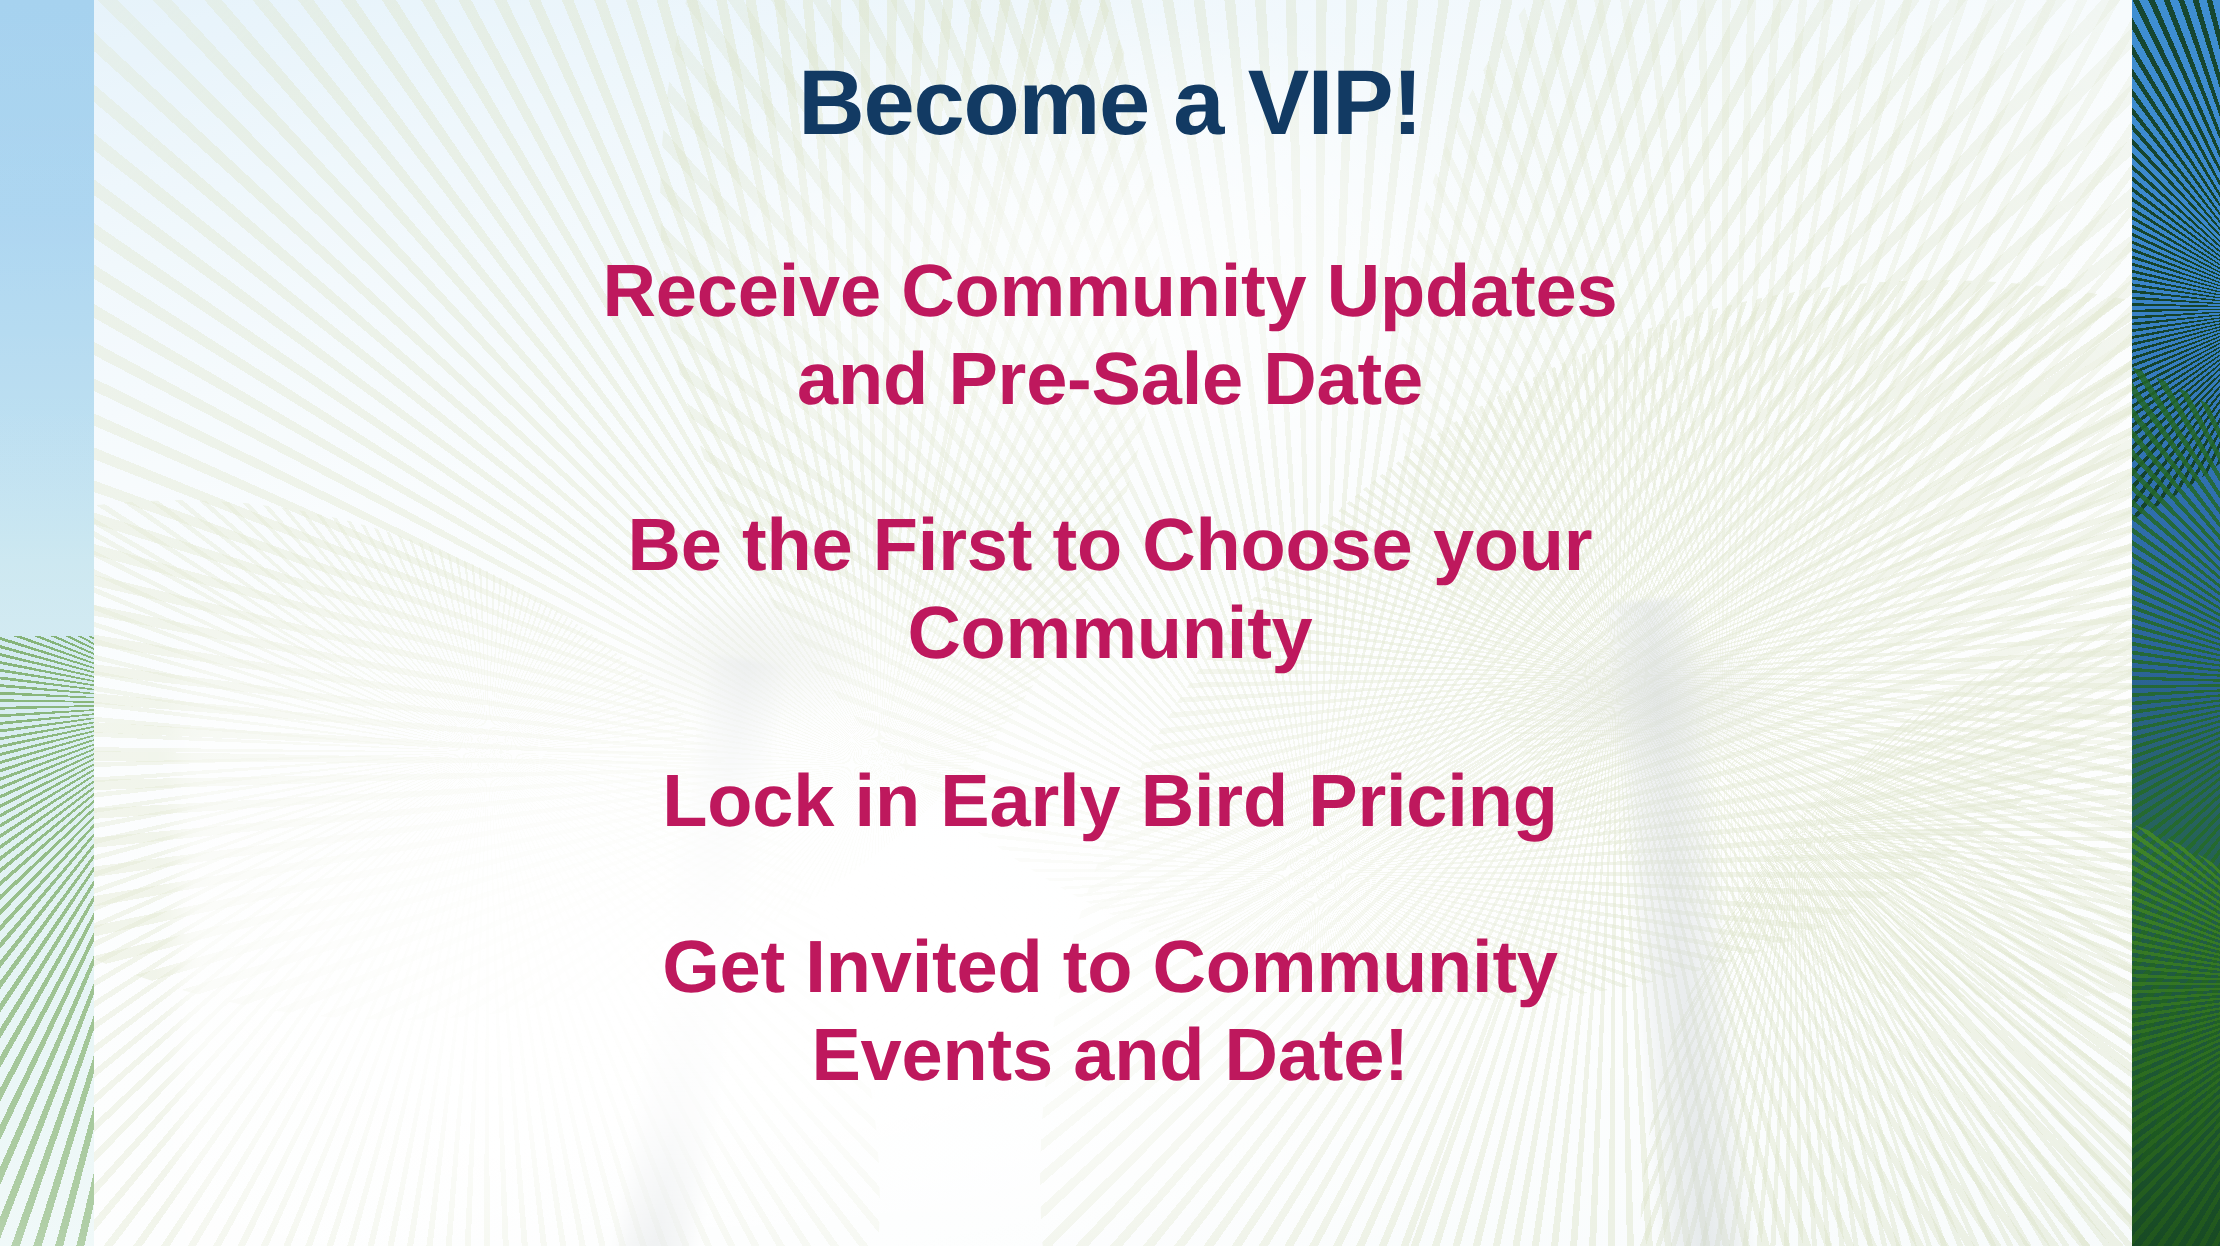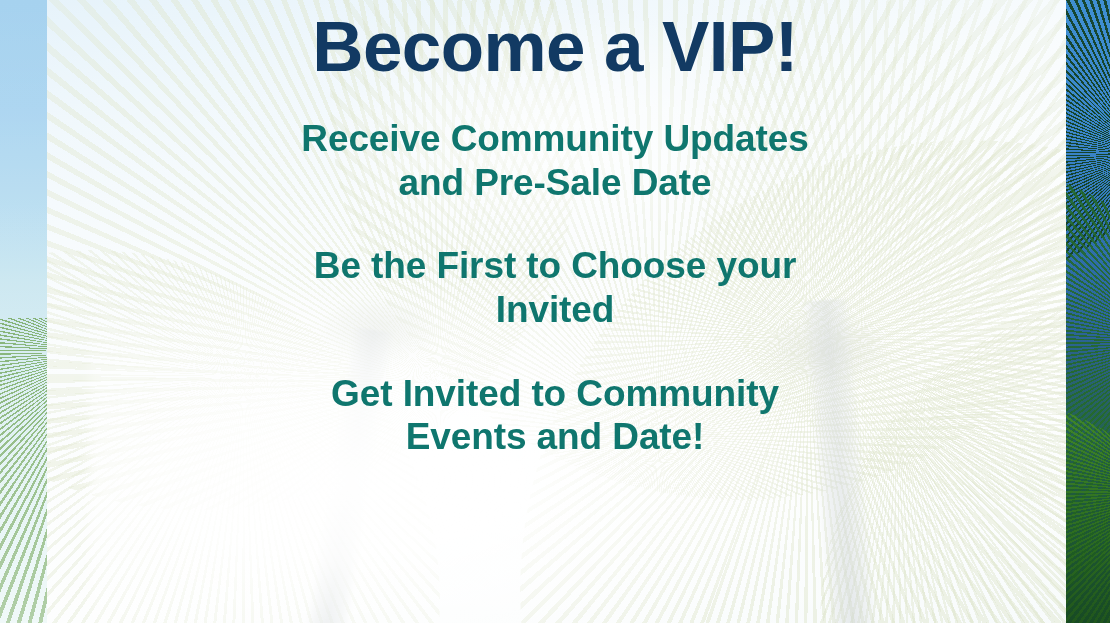--- a/index.html
+++ b/index.html
@@ -281,41 +281,41 @@
     position: absolute;
     inset: 0;
     display: flex;
     flex-direction: column;
     align-items: center;
     text-align: center;
     color: #123a63;
   }
   .headline {
     margin: 0;
-    padding-top: 11px;
-    font-size: 71px;
+    padding-top: 28px;
+    font-size: 46px;
     font-weight: 700;
     letter-spacing: -0.6px;
     line-height: 1.0;
     color: #123a63;
   }
   .benefits {
     margin: 0;
     padding: 0;
     list-style: none;
     width: 100%;
     margin-top: 34px;
   }
   .benefit {
     font-size: 37px;
     font-weight: 700;
     line-height: 1.18;
     letter-spacing: -0.1px;
-    color: #0f766e;
-    margin: 1px auto;
+    color: #be185d;
+    margin: 16px auto;
     max-width: 560px;
   }
   .benefit + .benefit { margin-top: 40px; }
   .benefit.two-line { max-width: 560px; }
 </style>
 </head>
 <body>
 
 <div id="poster">
 
@@ -348,18 +348,19 @@
     <div class="rfan r2"></div>
     <div class="rfan r3"></div>
     <div class="greenbase"></div>
   </div>
 
   <div class="content">
     <h1 class="headline">Become a VIP!</h1>
 
     <ul class="benefits">
       <li class="benefit two-line">Receive Community Updates and Pre-Sale Date</li>
-      <li class="benefit two-line">Be the First to Choose your Invited</li>
+      <li class="benefit two-line">Be the First to Choose your Community</li>
+      <li class="benefit">Lock in Early Bird Pricing</li>
       <li class="benefit two-line">Get Invited to Community Events and Date!</li>
     </ul>
   </div>
 
 </div>
 
 </body></html>

